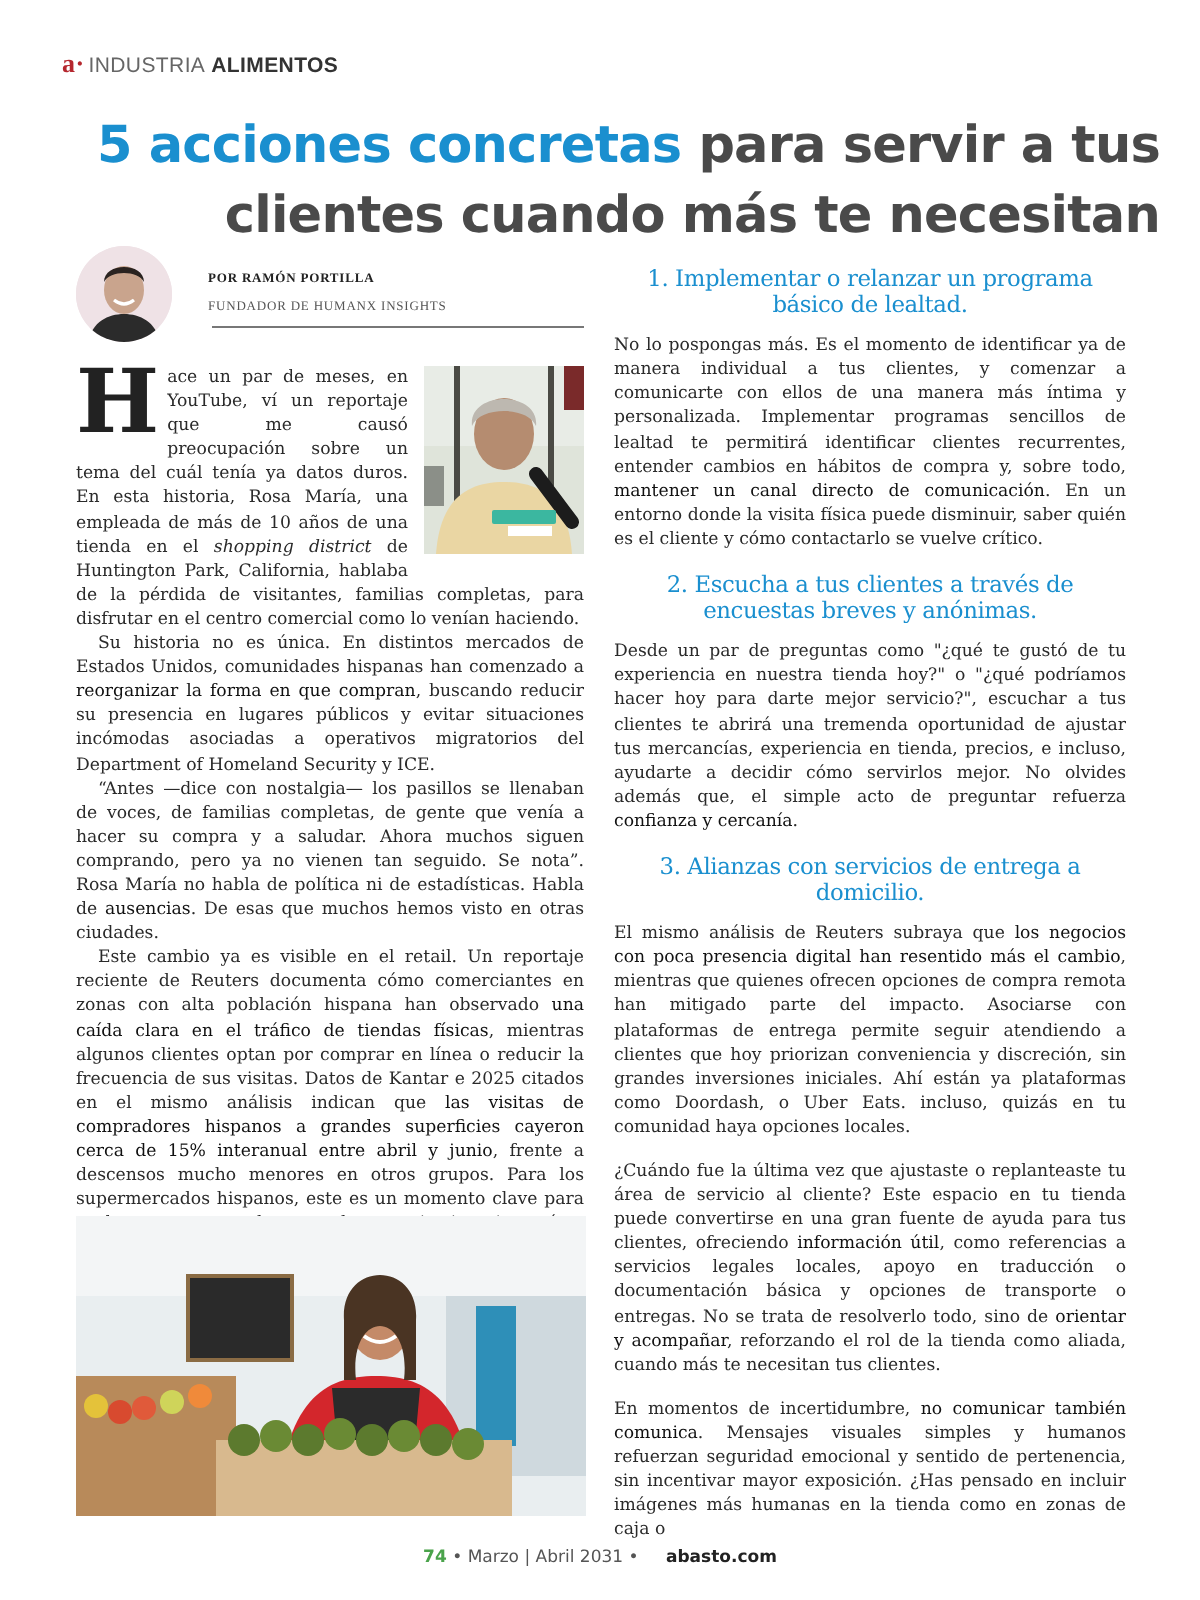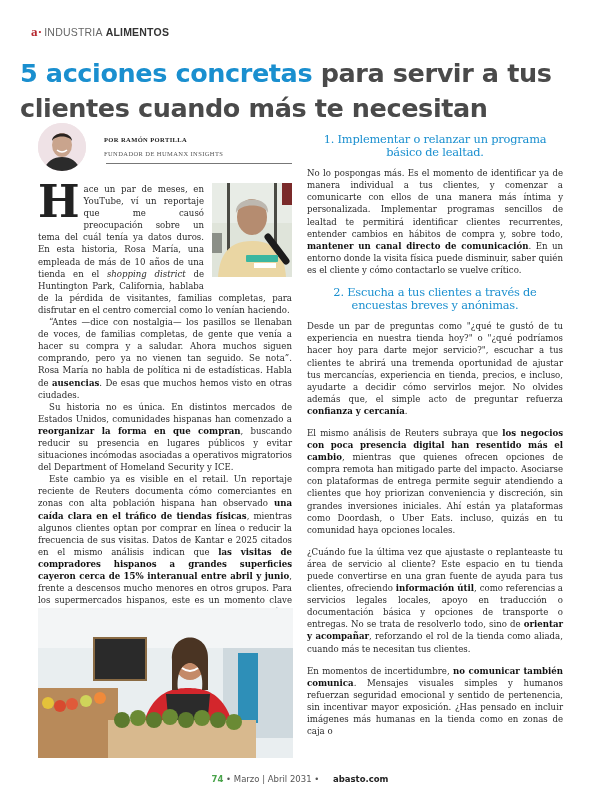--- a/index.html
+++ b/index.html
@@ -3,39 +3,39 @@
 <meta charset="utf-8">
 <style>
   * { box-sizing: border-box; margin: 0; padding: 0; }
   html, body { width: 600px; height: 800px; background: #ffffff; overflow: hidden; }
   body { position: relative; font-family: "DejaVu Serif", serif; color: #2a2a2a; }
 
   .section-tag { position: absolute; left: 31px; top: 24px; font-family: "Liberation Sans", sans-serif; font-size: 10.5px; color: #666; letter-spacing: 0.2px; display: flex; align-items: baseline; }
   .section-tag .logo { font-family: "Liberation Serif", serif; color: #b5272e; font-size: 13px; font-weight: bold; margin-right: 2px; }
   .section-tag .bold { font-weight: bold; color: #333; margin-left: 3px; }
 
-  .headline { position: absolute; left: 20px; width: 560px; top: 56px; text-align: left; font-family: "DejaVu Sans", sans-serif; font-size: 25.5px; line-height: 35px; color: #4a4a4a; letter-spacing: -0.4px; }
+  .headline { position: absolute; left: 20px; width: 560px; top: 56px; text-align: right; font-family: "DejaVu Sans", sans-serif; font-size: 25.5px; line-height: 35px; color: #4a4a4a; letter-spacing: -0.4px; }
   .headline .accent { color: #1a8fcf; font-weight: bold; }
 
   .avatar { position: absolute; left: 38px; top: 123px; width: 48px; height: 48px; border-radius: 50%; background: #efe2e6; overflow: hidden; }
   .byline { position: absolute; left: 104px; top: 136px; font-family: Liberation Serif, serif; }
   .byline .name { font-size: 6.5px; font-weight: bold; letter-spacing: 0.4px; color: #222; }
   .byline .role { font-size: 6.5px; letter-spacing: 0.4px; color: #555; margin-top: 7px; }
   .byline-rule { position: absolute; left: 106px; top: 163px; width: 186px; height: 1.2px; background: #777; }
 
   .col-left { position: absolute; left: 38px; width: 254px; top: 183px; font-size: 8.6px; line-height: 12.1px; text-align: justify; hyphens: auto; }
   .col-left p { text-indent: 11px; }
   .col-left p.first { text-indent: 0; }
   .dropcap { float: left; font-family: "DejaVu Serif", serif; font-weight: bold; font-size: 44px; line-height: 36px; margin: 1px 4px 0 0; color: #222; }
   .inset-photo { float: right; width: 80px; height: 94px; margin: 0 0 6px 8px; position: relative; overflow: hidden; }
 
   .col-right { position: absolute; left: 307px; width: 256px; top: 133px; font-size: 8.6px; line-height: 12.1px; text-align: justify; hyphens: auto; }
   .col-right h3 { font-family: "DejaVu Serif", serif; font-weight: normal; color: #1a8fcf; font-size: 11.4px; line-height: 12.6px; margin-bottom: 9px; text-align: center; letter-spacing: -0.2px; }
   .col-right p { margin-bottom: 10px; }
-  .col-right b, .col-left b { font-weight: bold; color: #111; }
+  .col-right b, .col-left b { font-weight: normal; color: #111; }
 
   .main-photo { position: absolute; left: 38px; top: 608px; width: 255px; height: 150px; overflow: hidden; }
 
   .footer { position: absolute; left: 0; width: 600px; top: 774px; text-align: center; font-family: "DejaVu Sans", sans-serif; font-size: 8.5px; color: #555; }
   .footer .page { color: #4aa34b; font-weight: bold; }
   .footer .site { font-weight: bold; color: #222; padding-left: 11px; }
 </style>
 </head>
 <body>
 
@@ -73,22 +73,22 @@
       <rect x="0" y="50" width="10" height="20" fill="#8b8f88"></rect>
       <path d="M6 94 C8 66 22 58 40 58 C58 58 72 66 74 94 Z" fill="#ead6a3"></path>
       <ellipse cx="40" cy="34" rx="15" ry="18" fill="#b58c70"></ellipse>
       <path d="M24 30 C22 12 58 12 56 30 C52 20 28 20 24 30 Z" fill="#bdb8b0"></path>
       <path d="M56 54 L74 78" stroke="#1c1c1c" stroke-width="7" stroke-linecap="round"></path>
       <rect x="34" y="72" width="32" height="7" rx="1" fill="#3bb7a0"></rect>
       <rect x="42" y="80" width="22" height="5" fill="#ffffff"></rect>
     </svg>
   </div>
   <p class="first"><span class="dropcap">H</span><span>ace un par de meses, en YouTube, ví un reportaje que me causó preocupación sobre un tema del cuál tenía ya datos duros.  En esta historia, Rosa María, una empleada de más de 10 años de una tienda en el <i>shopping district</i> de Huntington Park, California, hablaba de la pérdida de visitantes, familias completas, para disfrutar en el centro comercial como lo venían haciendo.</span></p>
+  <p><span>Su historia no es única. En distintos mercados de Estados Unidos, comunidades hispanas han comenzado a <b>reorganizar la forma en que compran</b>, buscando reducir su presencia en lugares públicos y evitar situaciones incómodas asociadas a operativos migratorios del Department of Homeland Security y ICE.</span></p>
   <p><span>“Antes —dice con nostalgia— los pasillos se llenaban de voces, de familias completas, de gente que venía a hacer su compra y a saludar. Ahora muchos siguen comprando, pero ya no vienen tan seguido. Se nota”. Rosa María no habla de política ni de estadísticas. Habla de <b>ausencias</b>. De esas que muchos hemos visto en otras ciudades.</span></p>
-  <p><span>Su historia no es única. En distintos mercados de Estados Unidos, comunidades hispanas han comenzado a <b>reorganizar la forma en que compran</b>, buscando reducir su presencia en lugares públicos y evitar situaciones incómodas asociadas a operativos migratorios del Department of Homeland Security y ICE.</span></p>
   <p><span>Este cambio ya es visible en el retail. Un reportaje reciente de Reuters documenta cómo comerciantes en zonas con alta población hispana han observado <b>una caída clara en el tráfico de tiendas físicas</b>, mientras algunos clientes optan por comprar en línea o reducir la frecuencia de sus visitas. Datos de Kantar e 2025 citados en el mismo análisis indican que <b>las visitas de compradores hispanos a grandes superficies cayeron cerca de 15% interanual entre abril y junio</b>, frente a descensos mucho menores en otros grupos.  Para los supermercados hispanos, este es un momento clave para replantearse no solo su rol comunitario, sino cómo fortalecer la relación con sus clientes y cómo servirlos de la mejor manera.</span></p>
   <p><span>A continuación, cinco ideas <b>sencillas, realistas y accionables</b> para responder desde el servicio y la experiencia del cliente.</span></p>
 </div>
 
 <div class="main-photo">
   <svg width="255" height="150" viewBox="0 0 255 150">
     <rect width="255" height="150" fill="#e9eef0"></rect>
     <rect x="0" y="0" width="255" height="40" fill="#f3f5f6"></rect>
     <rect x="56" y="30" width="52" height="42" fill="#2a2a2a" stroke="#8a6b44" stroke-width="2"></rect>
     <rect x="185" y="40" width="70" height="90" fill="#cfd9de"></rect>
@@ -119,20 +119,21 @@
 <div class="col-right">
   <section>
     <h3>1. Implementar o relanzar un programa básico de lealtad.</h3>
     <p><span>No lo pospongas más. Es el momento de identificar ya de manera individual a tus clientes, y comenzar a comunicarte con ellos de una manera más íntima y personalizada. Implementar programas sencillos de lealtad te permitirá identificar clientes recurrentes, entender cambios en hábitos de compra y, sobre todo, <b>mantener un canal directo de comunicación</b>. En un entorno donde la visita física puede disminuir, saber quién es el cliente y cómo contactarlo se vuelve crítico.</span></p>
   </section>
   <section>
     <h3>2. Escucha a tus clientes a través de encuestas breves y anónimas.</h3>
     <p><span>Desde un par de preguntas como "¿qué te gustó de tu experiencia en nuestra tienda hoy?" o "¿qué podríamos hacer hoy para darte mejor servicio?", escuchar a tus clientes te abrirá una tremenda oportunidad de ajustar tus mercancías, experiencia en tienda, precios, e incluso, ayudarte a decidir cómo servirlos mejor. No olvides además que, el simple acto de preguntar refuerza <b>confianza y cercanía</b>.</span></p>
   </section>
   <section>
+    <h3>3. Alianzas con servicios de entrega a domicilio.</h3>
     <p><span>El mismo análisis de Reuters subraya que <b>los negocios con poca presencia digital han resentido más el cambio</b>, mientras que quienes ofrecen opciones de compra remota han mitigado parte del impacto. Asociarse con plataformas de entrega permite seguir atendiendo a clientes que hoy priorizan conveniencia y discreción, sin grandes inversiones iniciales. Ahí están ya plataformas como Doordash, o Uber Eats. incluso, quizás en tu comunidad haya opciones locales.</span></p>
   </section>
   <section>
     <p><span>¿Cuándo fue la última vez que ajustaste o replanteaste tu área de servicio al cliente? Este espacio en tu tienda puede convertirse en una gran fuente de ayuda para tus clientes, ofreciendo <b>información útil</b>, como referencias a servicios legales locales, apoyo en traducción o documentación básica y opciones de transporte o entregas. No se trata de resolverlo todo, sino de <b>orientar y acompañar</b>, reforzando el rol de la tienda como aliada, cuando más te necesitan tus clientes.</span></p>
   </section>
   <section>
     <p><span>En momentos de incertidumbre, <b>no comunicar también comunica</b>. Mensajes visuales simples y humanos refuerzan seguridad emocional y sentido de pertenencia, sin incentivar mayor exposición. ¿Has pensado en incluir imágenes más humanas en la tienda como en zonas de caja o</span></p>
   </section>
 </div>
 

